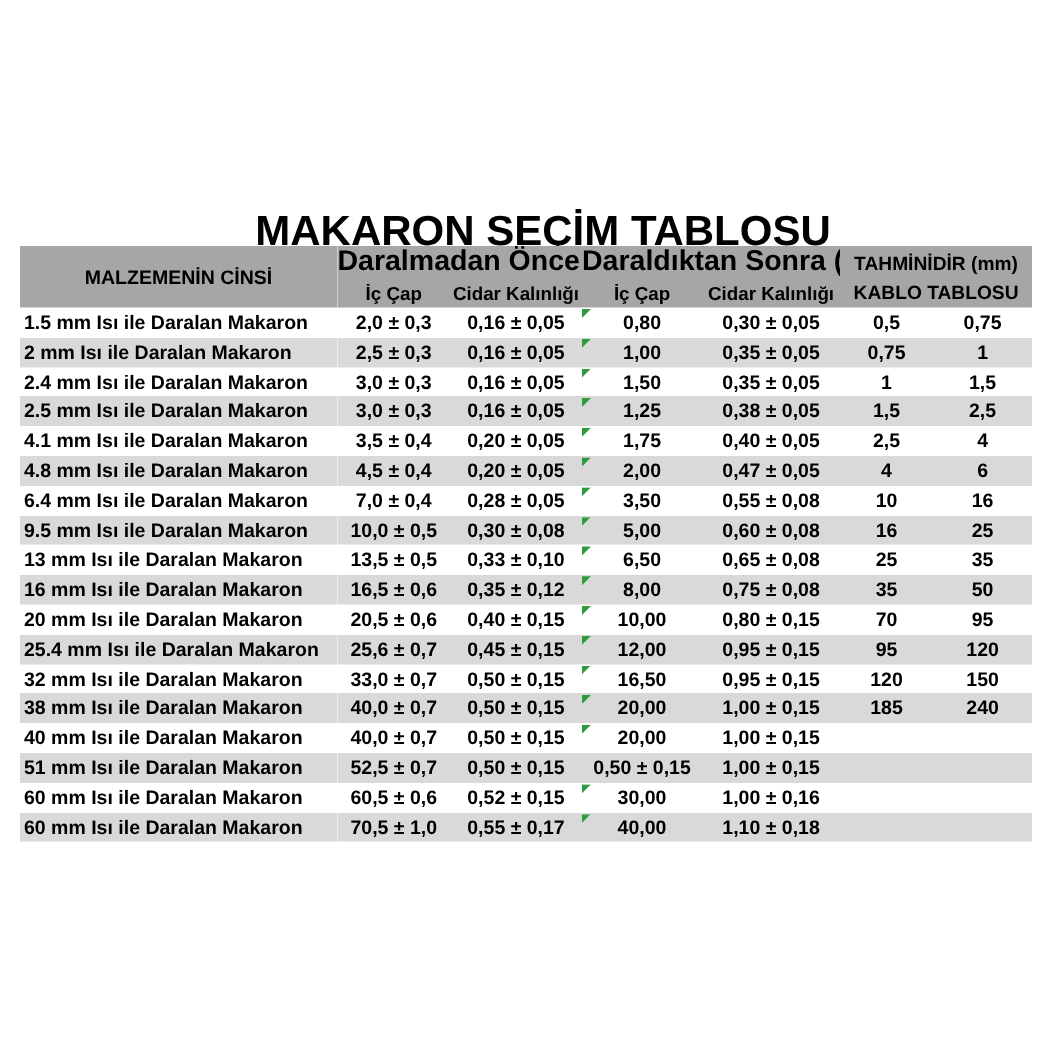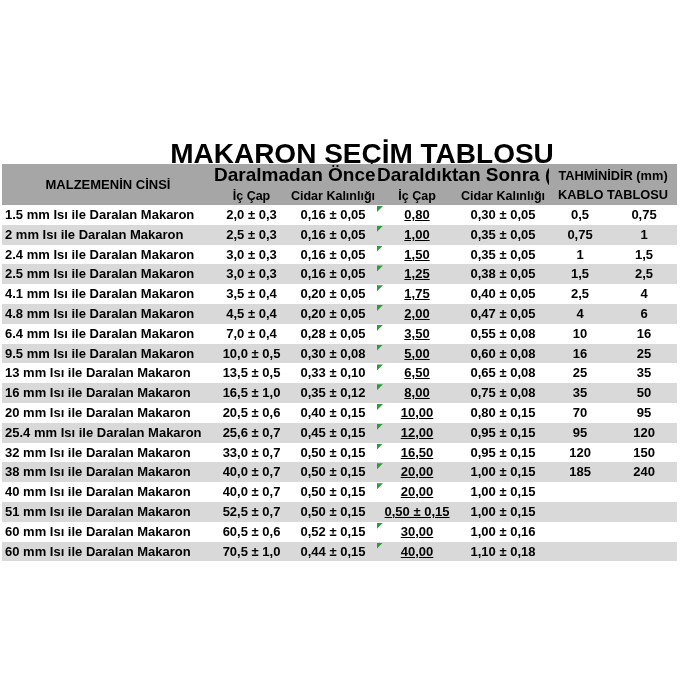--- a/index.html
+++ b/index.html
@@ -26,21 +26,21 @@
     width: 100%;
     text-align: center;
     font-size: 28px;
     font-weight: bold;
     letter-spacing: 0px;
     color: #000;
     margin: 12px;
   }
   table.sel-table {
     position: absolute;
-    left: 2px;
+    left: 13px;
     top: 164px;
     width: 675px;
     border-collapse: collapse;
     table-layout: fixed;
   }
   table.sel-table th, table.sel-table td {
     padding: 0;
     margin: 0;
     white-space: nowrap;
     overflow: hidden;
@@ -60,21 +60,21 @@
     font-weight: bold;
     height: 19.8px;
     text-align: center;
     line-height: 19.8px;
   }
   tbody tr:nth-child(even) { background: var(--alt-row-bg, #d9d9d9); }
   tbody td.material {
     text-align: left;
     padding-left: 3px;
   }
-  td.tri-cell { position: relative; text-decoration: underline; }
+  td.tri-cell { position: relative; }
   .tri {
     position: absolute;
     left: 0px;
     top: 1px;
     width: 6px;
     height: 6px;
     background: var(--tri-green, #2e9b3d);
     clip-path: polygon(0 0, 100% 0, 0 100%);
   }
 </style>
@@ -189,21 +189,21 @@
           <td class="material">13 mm Isı ile Daralan Makaron</td>
           <td>13,5 ± 0,5</td>
           <td>0,33 ± 0,10</td>
           <td class="tri-cell"><span class="tri"></span>6,50</td>
           <td>0,65 ± 0,08</td>
           <td>25</td>
           <td>35</td>
         </tr>
         <tr>
           <td class="material">16 mm Isı ile Daralan Makaron</td>
-          <td>16,5 ± 1,0</td>
+          <td>16,5 ± 0,6</td>
           <td>0,35 ± 0,12</td>
           <td class="tri-cell"><span class="tri"></span>8,00</td>
           <td>0,75 ± 0,08</td>
           <td>35</td>
           <td>50</td>
         </tr>
         <tr>
           <td class="material">20 mm Isı ile Daralan Makaron</td>
           <td>20,5 ± 0,6</td>
           <td>0,40 ± 0,15</td>
@@ -262,21 +262,21 @@
           <td>60,5 ± 0,6</td>
           <td>0,52 ± 0,15</td>
           <td class="tri-cell"><span class="tri"></span>30,00</td>
           <td>1,00 ± 0,16</td>
           <td></td>
           <td></td>
         </tr>
         <tr>
           <td class="material">60 mm Isı ile Daralan Makaron</td>
           <td>70,5 ± 1,0</td>
-          <td>0,44 ± 0,15</td>
+          <td>0,55 ± 0,17</td>
           <td class="tri-cell"><span class="tri"></span>40,00</td>
           <td>1,10 ± 0,18</td>
           <td></td>
           <td></td>
         </tr>
       </tbody>
   </table>
 
 </div>
 

